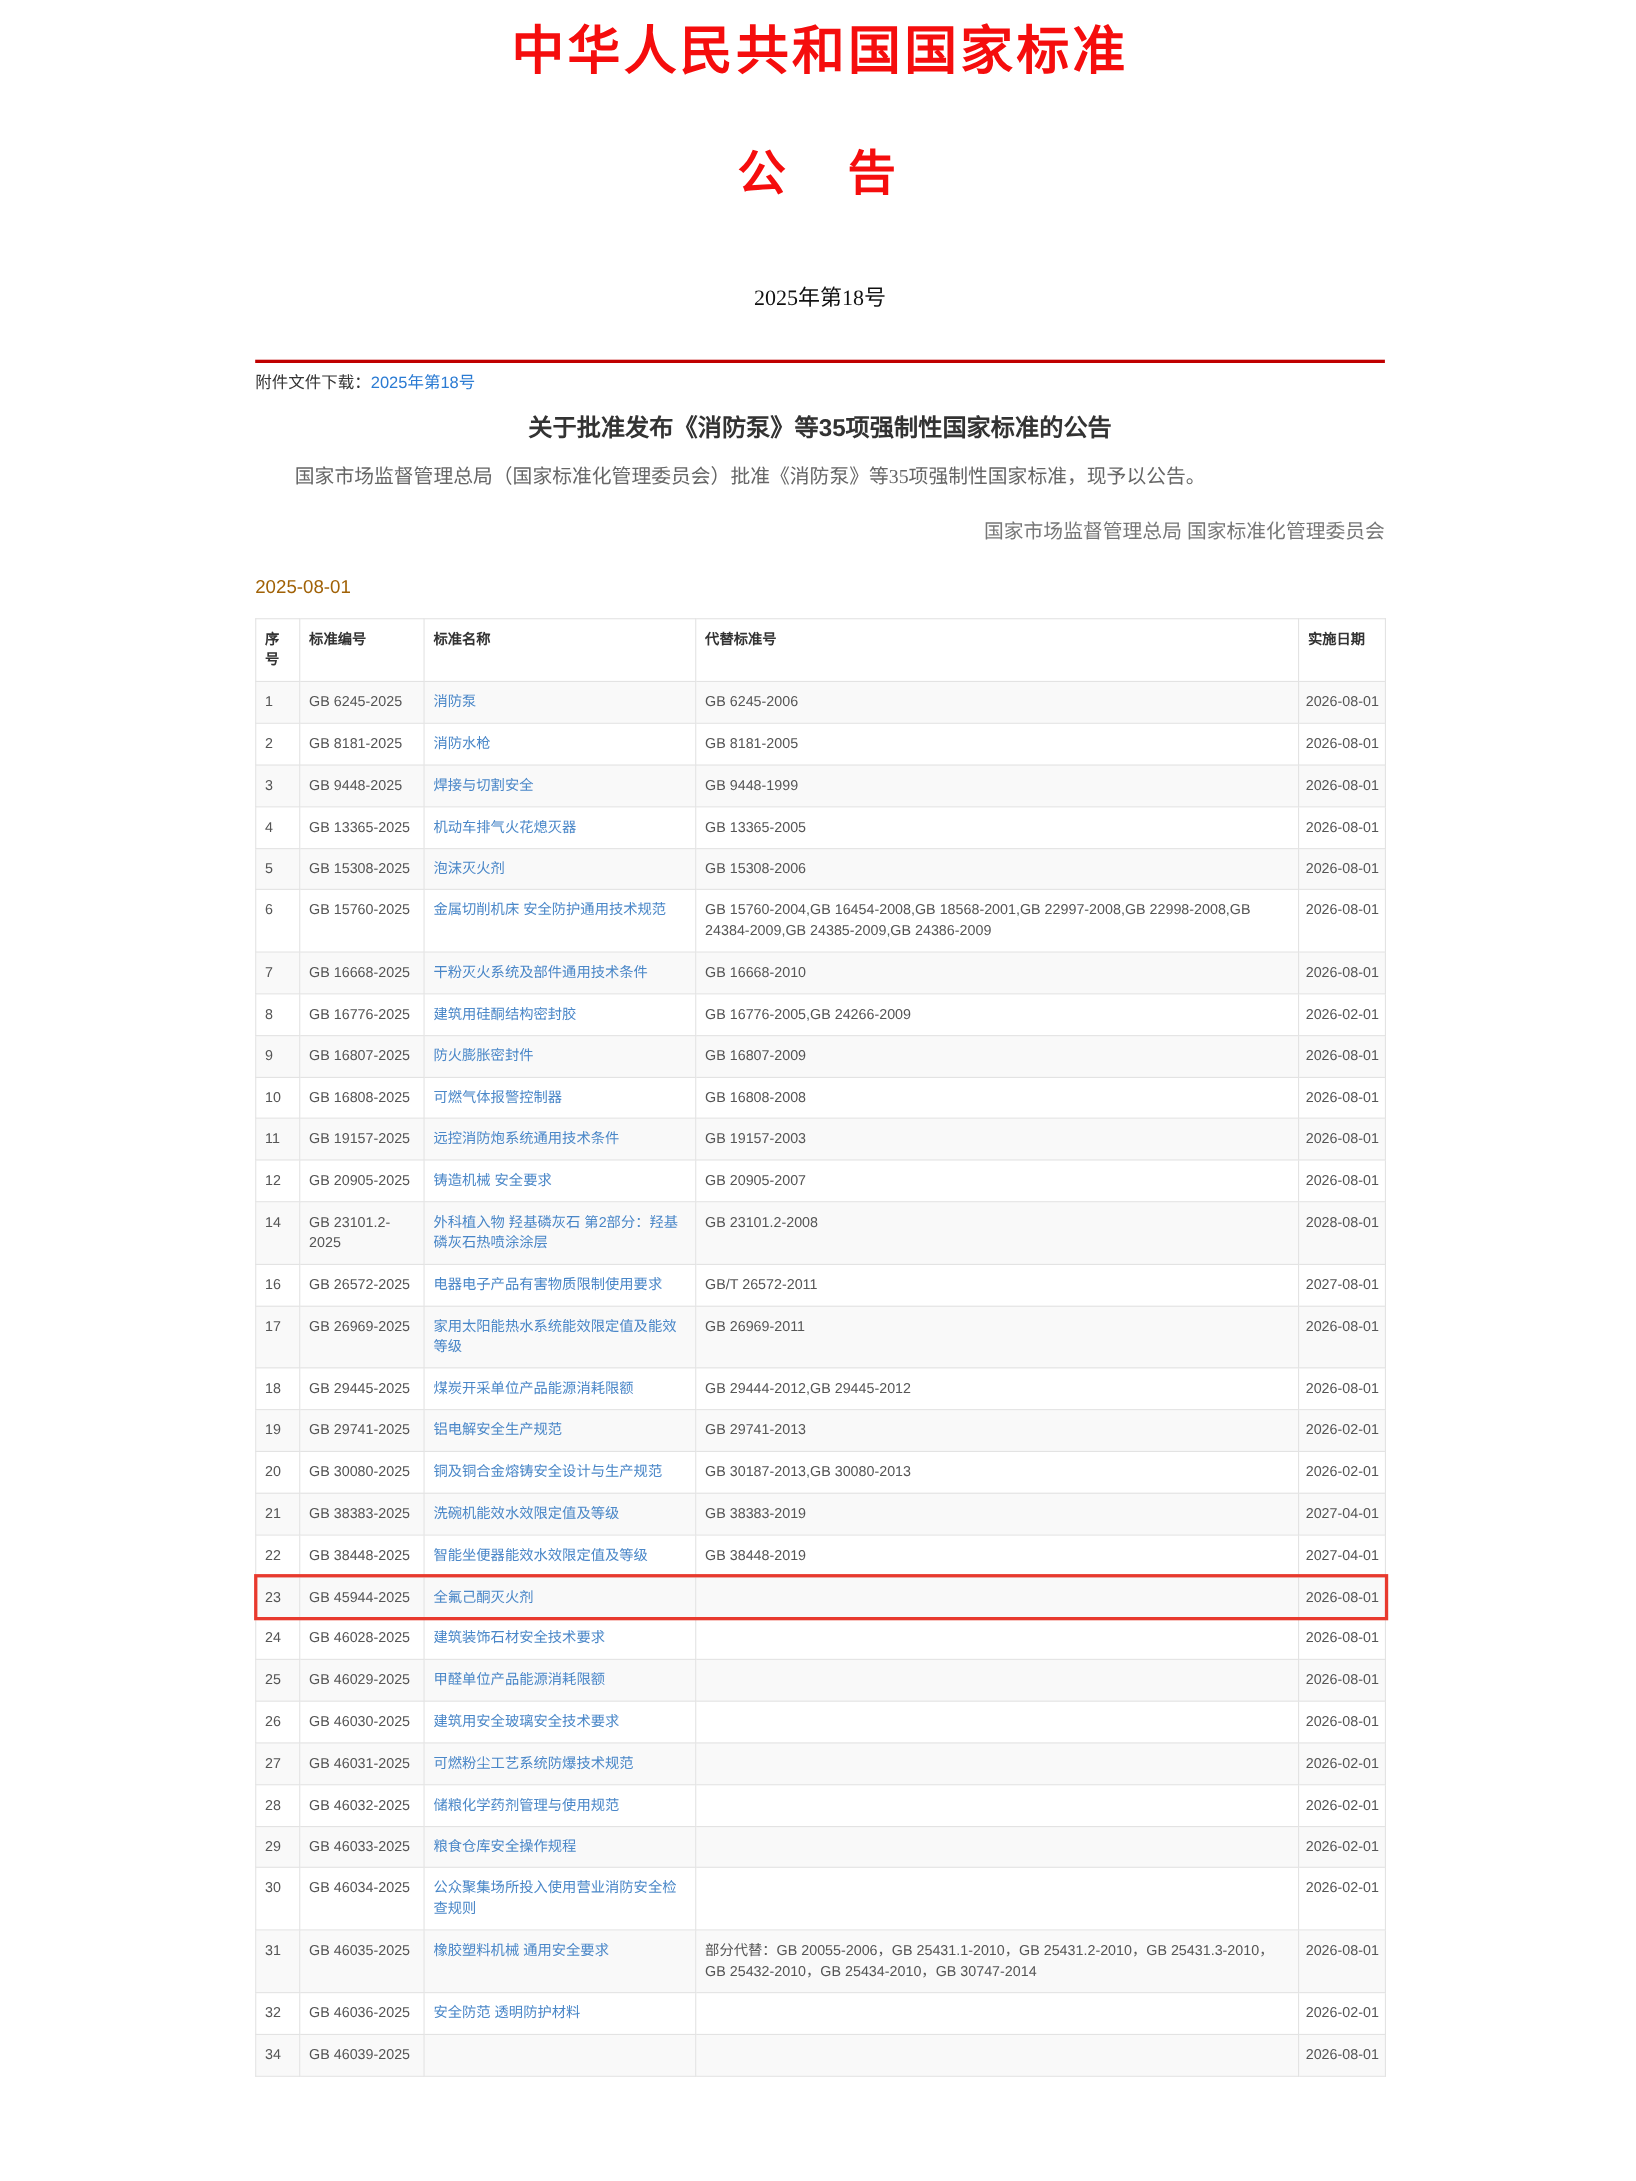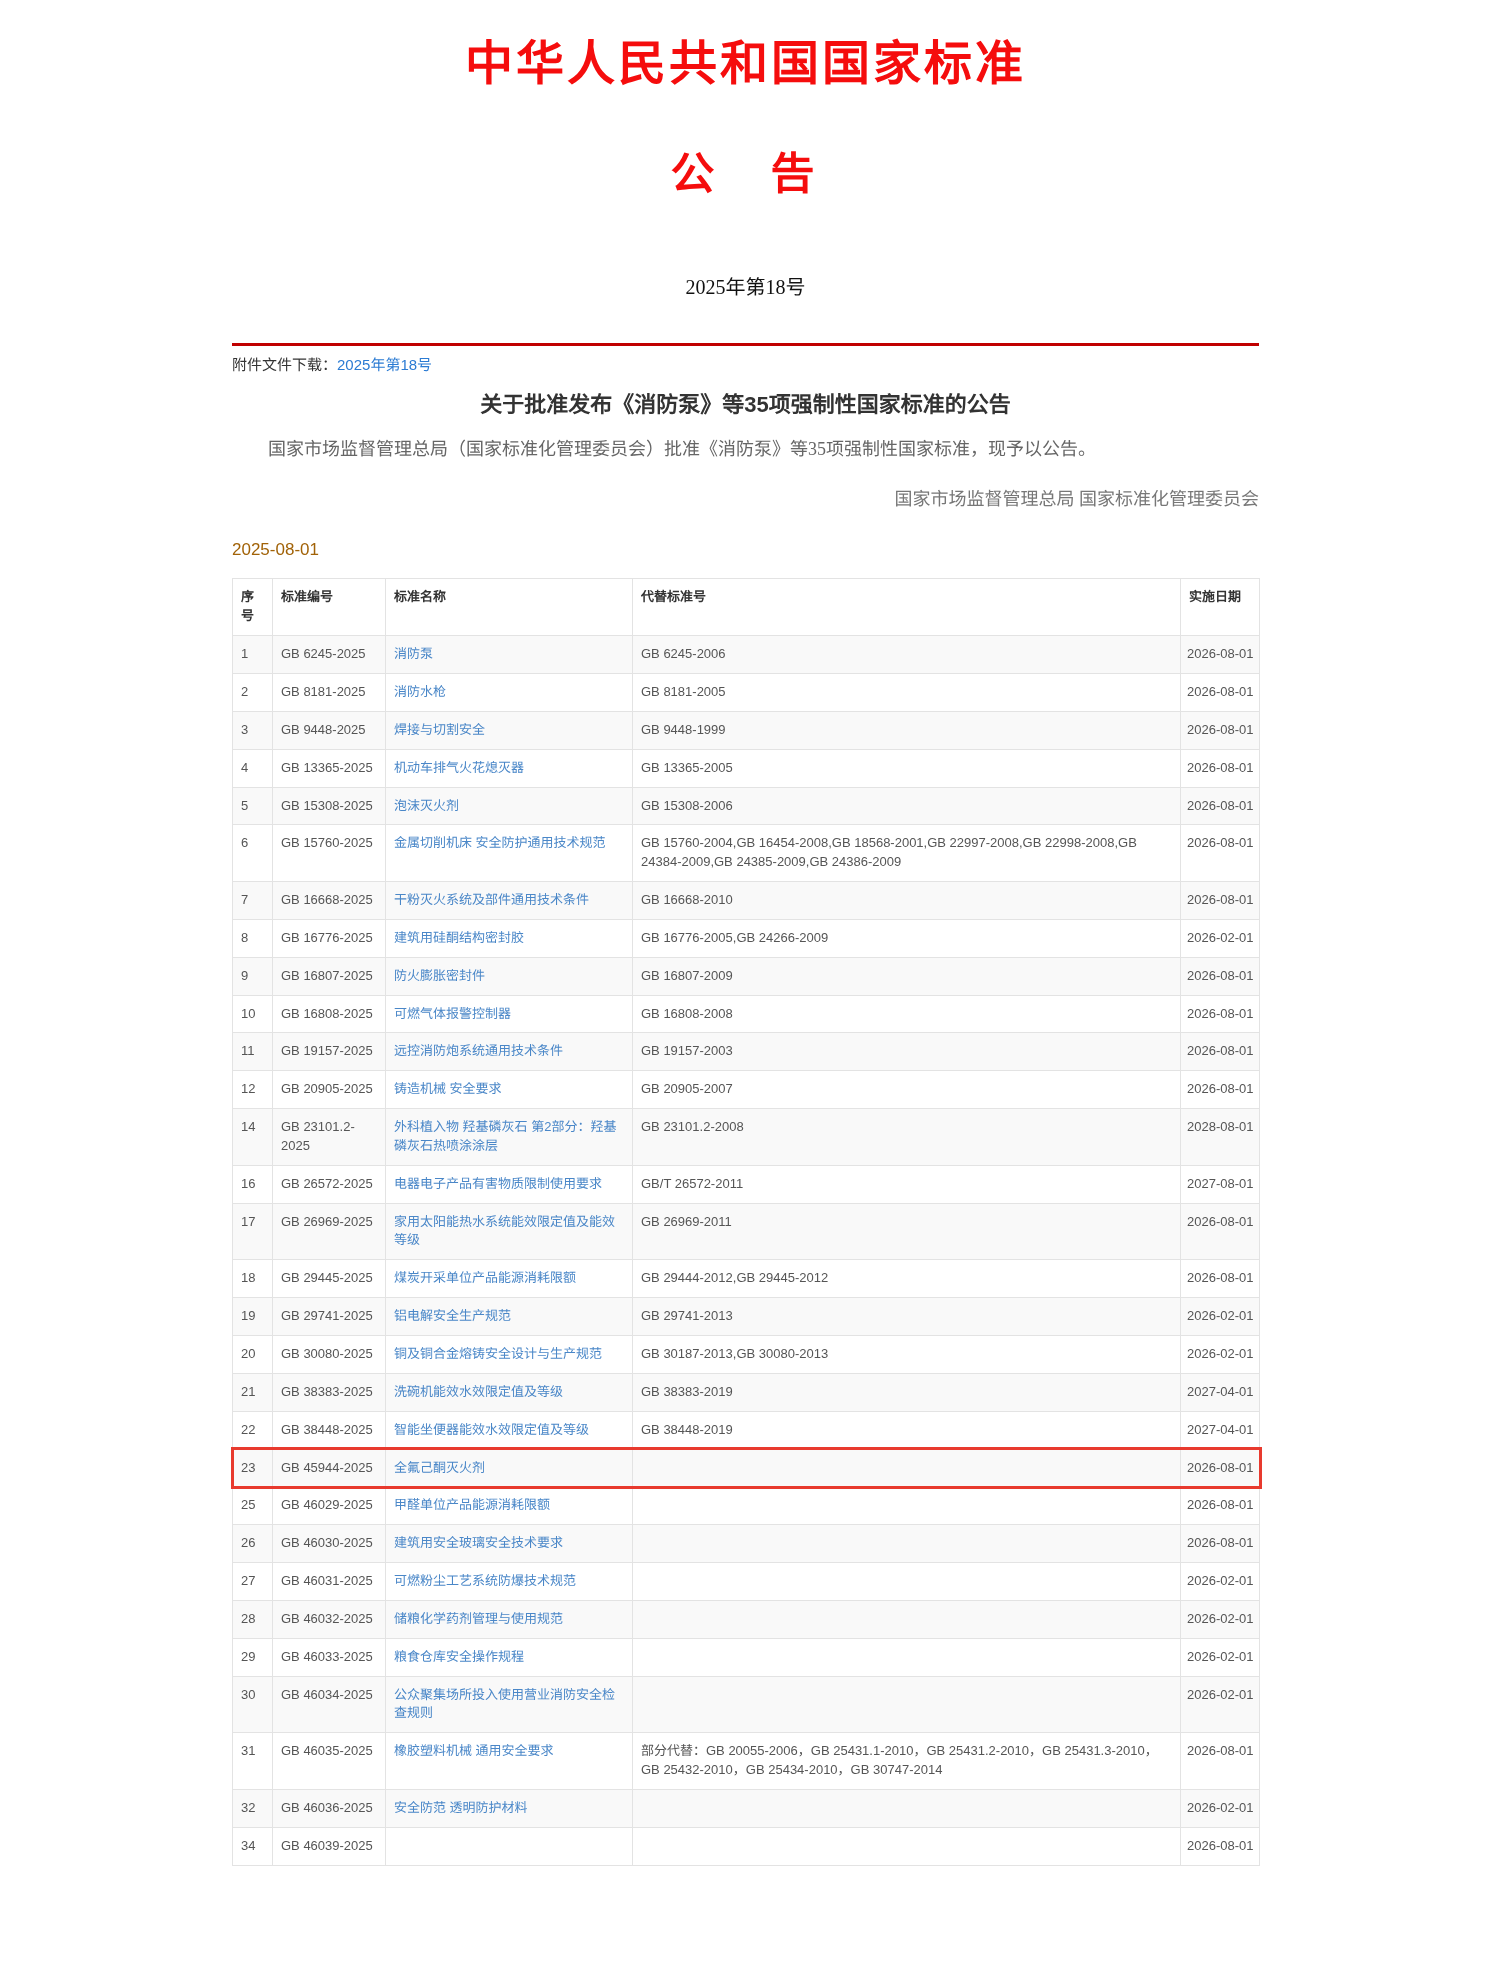--- a/index.html
+++ b/index.html
@@ -5,21 +5,21 @@
   * { box-sizing: border-box; }
   html, body { margin: 0; padding: 0; background: #ffffff; }
   body {
     width: 1487px; height: 1983px; overflow: hidden; position: relative;
     font-family: "Liberation Sans", "DejaVu Sans", sans-serif;
     color: #333;
   }
   .content { width: 1027px; margin-left: 232px; }
 
   .main-title {
-    margin: 38px 0 0 0; text-align: center;
+    margin: 22px 0 0 0; text-align: center;
     font-family: "Liberation Serif", "DejaVu Serif", serif;
     font-size: 48px; font-weight: bold; color: #f50d0d; letter-spacing: 3px;
     line-height: 1.1;
   }
   .sub-title {
     margin: 60px 0 0 0; text-align: center;
     font-family: "Liberation Serif", "DejaVu Serif", serif;
     font-size: 44px; font-weight: bold; color: #f50d0d;
     line-height: 1.1; letter-spacing: 6px;
   }
@@ -248,20 +248,27 @@
     <td class="col-date">2027-04-01</td>
   </tr>
         <tr class="highlight">
     <td>23</td>
     <td>GB 45944-2025</td>
     <td><a class="std-link">全氟己酮灭火剂</a></td>
     <td></td>
     <td class="col-date">2026-08-01</td>
   </tr>
         <tr>
+    <td>24</td>
+    <td>GB 46028-2025</td>
+    <td><a class="std-link">建筑装饰石材安全技术要求</a></td>
+    <td></td>
+    <td class="col-date">2026-08-01</td>
+  </tr>
+        <tr>
     <td>25</td>
     <td>GB 46029-2025</td>
     <td><a class="std-link">甲醛单位产品能源消耗限额</a></td>
     <td></td>
     <td class="col-date">2026-08-01</td>
   </tr>
         <tr>
     <td>26</td>
     <td>GB 46030-2025</td>
     <td><a class="std-link">建筑用安全玻璃安全技术要求</a></td>

